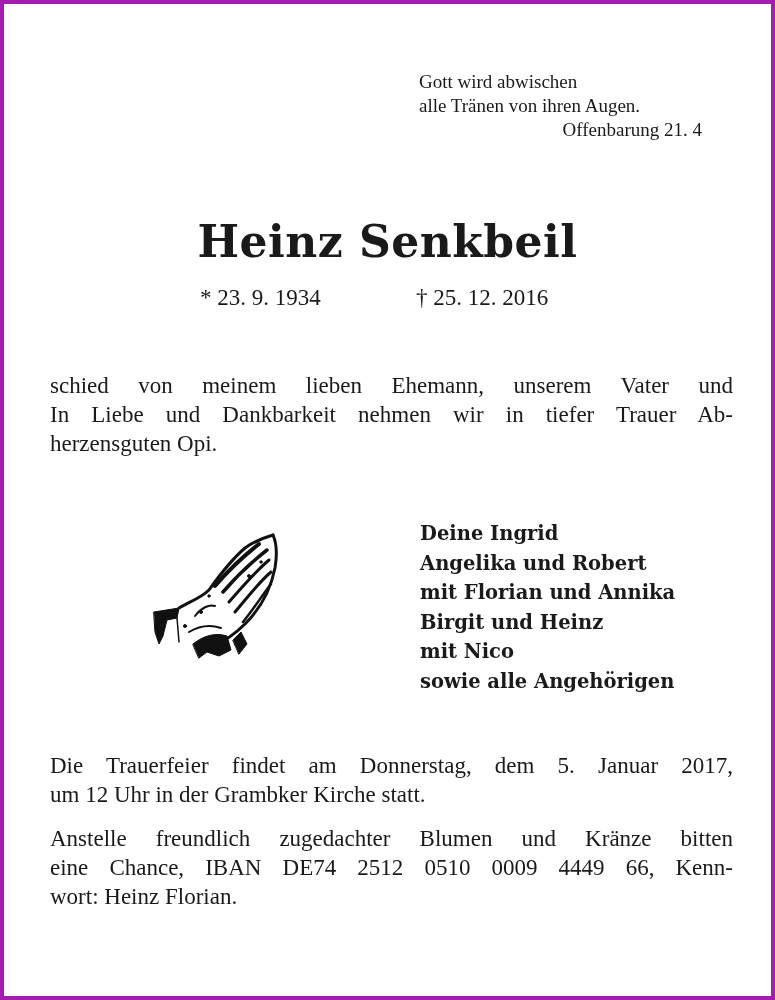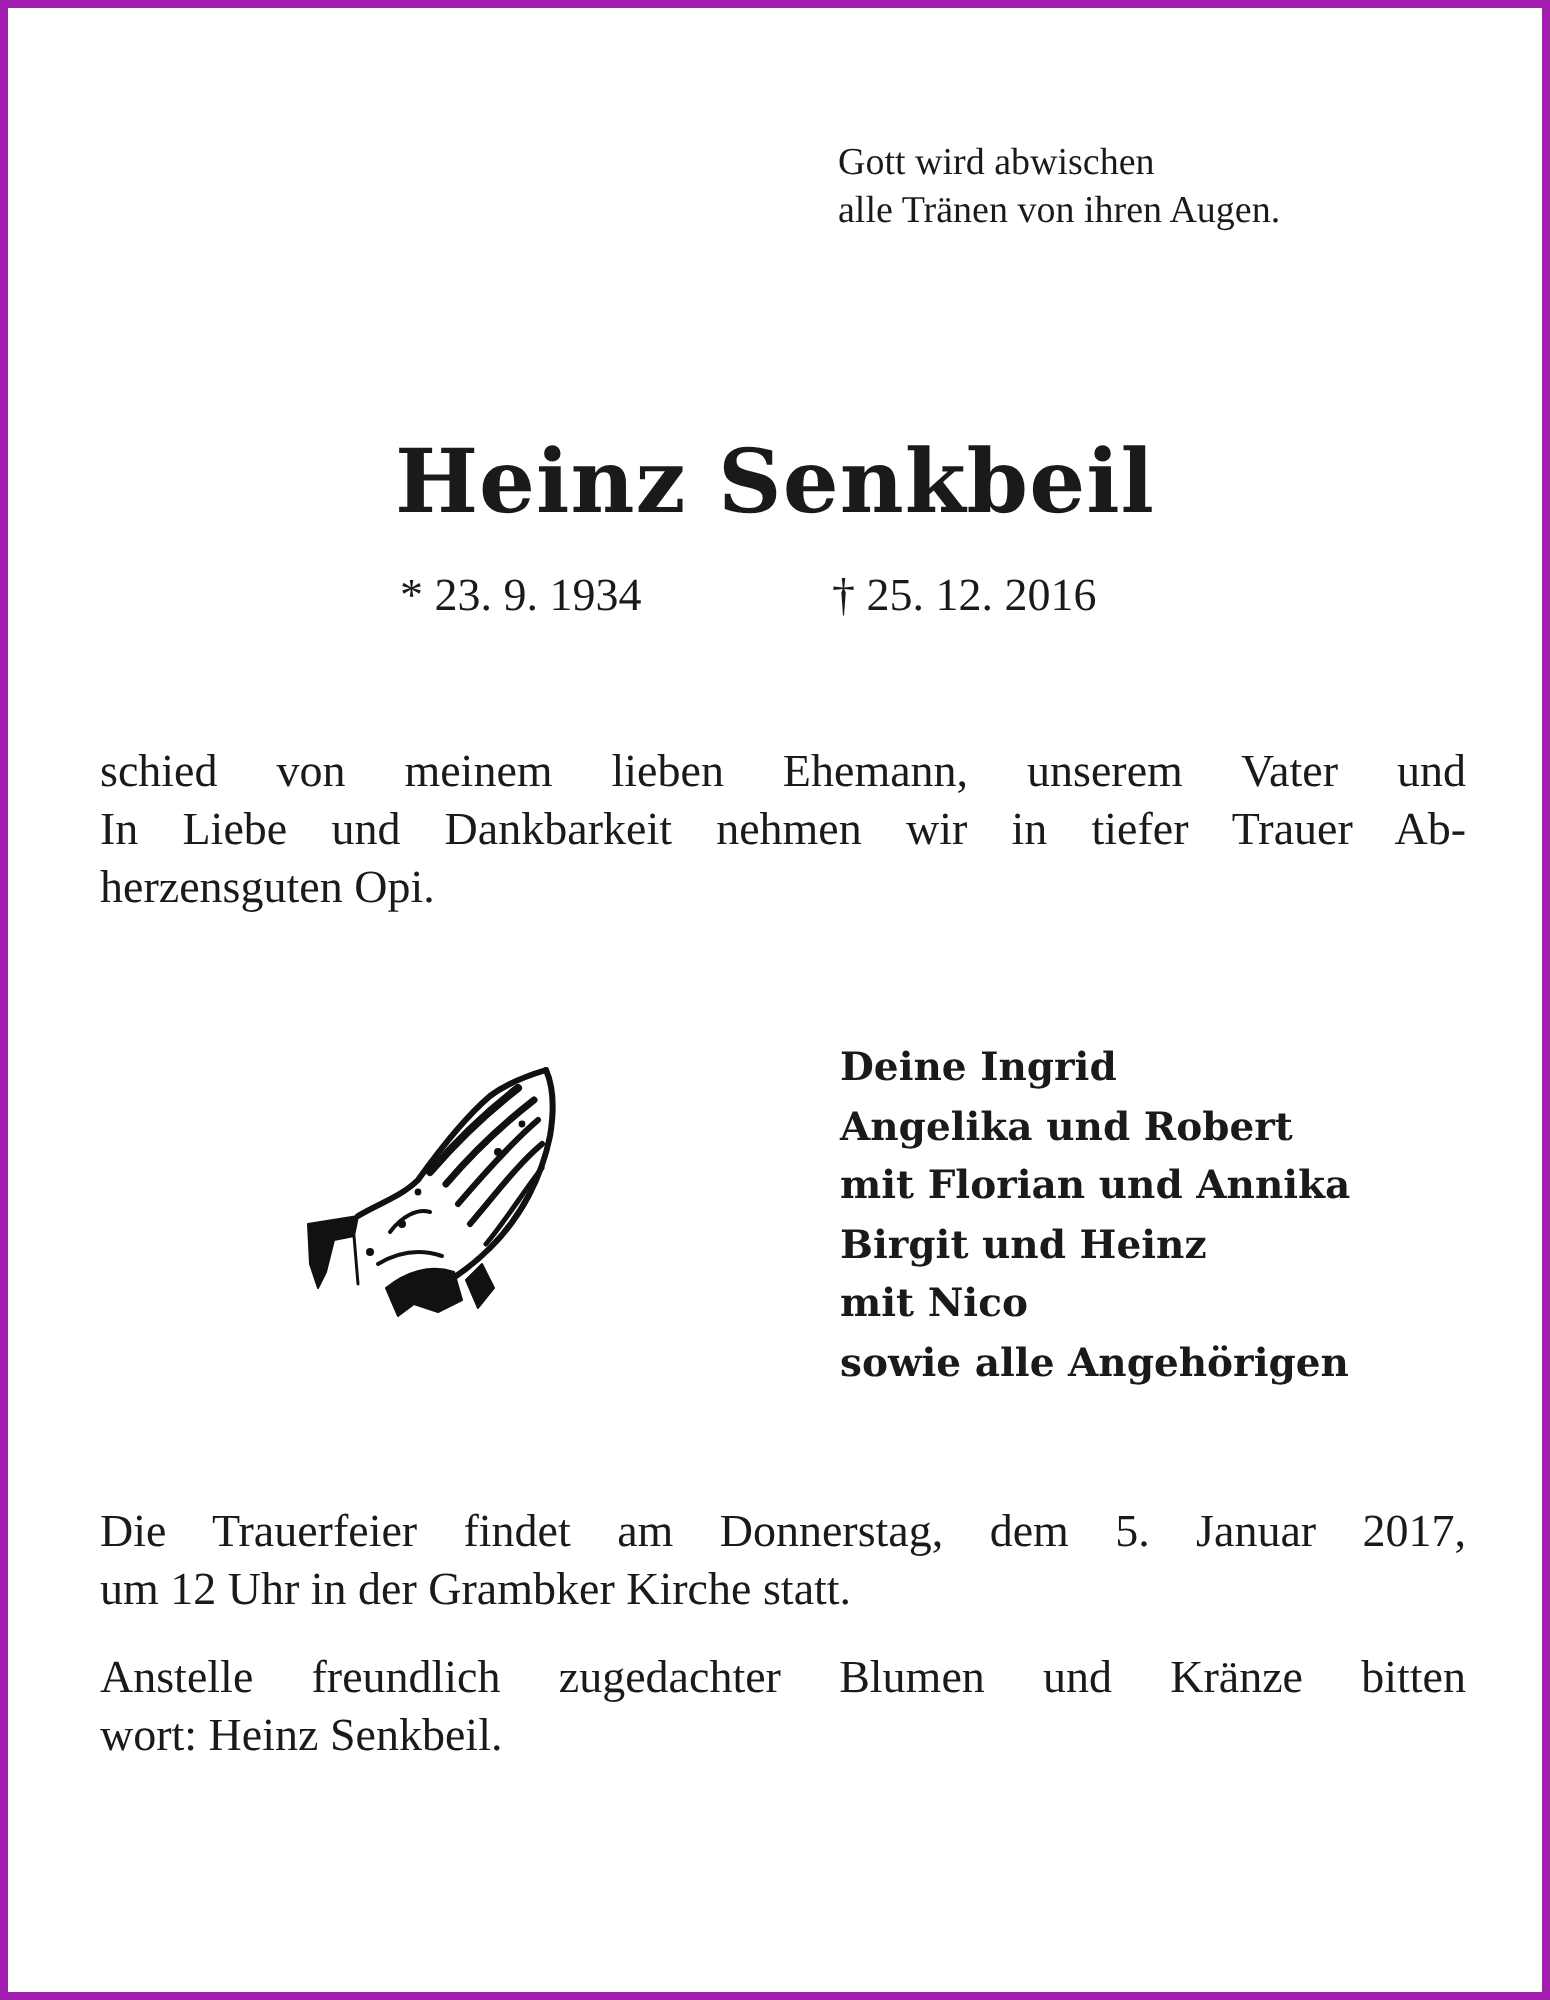--- a/index.html
+++ b/index.html
@@ -69,20 +69,21 @@
   </style>
 </head>
 <body>
 
 <div class="frame">
 
   <div class="motto">
     <div class="motto-lines">
       <div>Gott wird abwischen</div>
       <div>alle Tränen von ihren Augen.</div>
+      <div class="ref">Offenbarung 21. 4</div>
     </div>
   </div>
 
   <div class="name">Heinz Senkbeil</div>
 
   <div class="dates">
     <span class="birth">* 23. 9. 1934</span>
     <span class="death">† 25. 12. 2016</span>
   </div>
 
@@ -132,16 +133,17 @@
     <div>sowie alle Angehörigen</div>
   </div>
 
   <div class="service">
     <span class="jline">Die Trauerfeier findet am Donnerstag, dem 5. Januar 2017,</span>
     <span class="lline">um 12 Uhr in der Grambker Kirche statt.</span>
   </div>
 
   <div class="donation">
     <span class="jline">Anstelle freundlich zugedachter Blumen und Kränze bitten</span>
-    <span class="lline">wort: Heinz Senkbeil.</span>
+    <span class="jline">eine Chance, IBAN DE74 2512 0510 0009 4449 66, Kenn-</span>
+    <span class="lline">wort: Heinz Florian.</span>
   </div>
 
 </div>
 
 </body></html>

